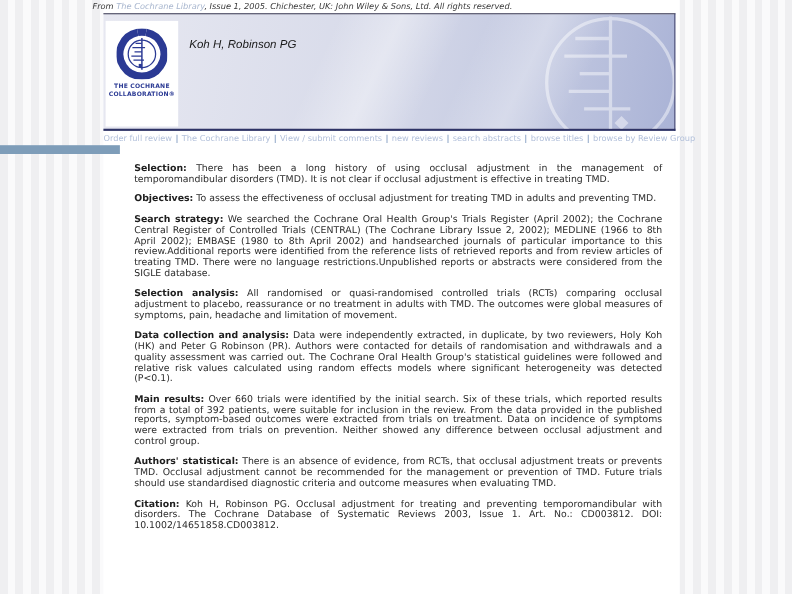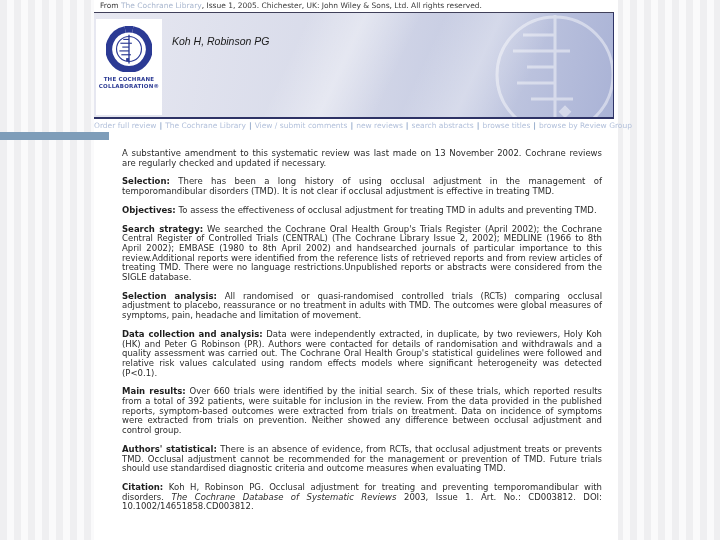--- a/index.html
+++ b/index.html
@@ -3,22 +3,22 @@
 <meta charset="utf-8">
 <style>
   html,body{margin:0;padding:0;}
   body{
     width:720px;height:540px;position:relative;overflow:hidden;
     background:repeating-linear-gradient(90deg,#efeff1 0px,#efeff1 7px,#fafafb 7px,#fafafb 14px);
     font-family:"DejaVu Sans",sans-serif;
   }
   .white-col{position:absolute;left:94px;top:0;width:524px;height:540px;background:#ffffff;}
   .top-line{
-    position:absolute;left:100px;top:1px;width:512px;
-    font-size:7.5px;color:#3a3a3a;white-space:nowrap;
+    position:absolute;left:84px;top:1px;width:512px;
+    font-size:7.5px;font-style:italic;color:#3a3a3a;white-space:nowrap;
   }
   .top-line .lib-link{color:#a9b7cf;text-decoration:none;}
   .header{
     position:absolute;left:94px;top:12px;width:519px;height:104px;
     background:linear-gradient(100deg,#e7e8f1 0%,#d8dbea 45%,#c3c9e1 75%,#aab3d6 100%);
     border-top:1px solid #40405a;border-bottom:2px solid #2e3366;border-right:1px solid #2e3366;
     overflow:hidden;
   }
   .header::before{
     content:"";position:absolute;left:0;top:0;right:0;bottom:0;
@@ -52,21 +52,21 @@
   }
   .navbar .nav-link{color:#b3c1db;text-decoration:none;cursor:pointer;}
   .navbar .pipe{color:#8ba3c6;font-weight:bold;margin:0 3px;}
   .left-accent{position:absolute;left:0;top:132px;width:109px;height:8px;background:#7e9db9;z-index:3;}
   .abstract{
     position:absolute;left:122px;top:149px;width:480px;
     font-size:8.5px;line-height:9.7px;color:#2b2b2b;text-align:justify;
   }
   .abstract p{margin:0 0 9px 0;}
   .abstract b{color:#1e1e1e;}
-  .journal-italic{font-style:italic;margin-top:43px;}
+  .journal-italic{margin-top:43px;}
 </style>
 </head>
 <body>
 
 <div class="white-col"></div>
 
 <div class="top-line">
   <span>From </span><span class="lib-link">The Cochrane Library</span><span>, Issue 1, 2005. Chichester, UK: John Wiley &amp; Sons, Ltd. All rights reserved.</span>
 </div>
 
@@ -108,21 +108,20 @@
   </div>
 </div>
 
 <div class="navbar">
   <span class="nav-link">Order full review</span><span class="pipe">|</span><span class="nav-link">The Cochrane Library</span><span class="pipe">|</span><span class="nav-link">View / submit comments</span><span class="pipe">|</span><span class="nav-link">new reviews</span><span class="pipe">|</span><span class="nav-link">search abstracts</span><span class="pipe">|</span><span class="nav-link">browse titles</span><span class="pipe">|</span><span class="nav-link">browse by Review Group</span>
 </div>
 
 <div class="left-accent"></div>
 
 <div class="abstract">
-  <p><span>A substantive amendment to this systematic review was last made on 13 November 2002. Cochrane reviews are regularly checked and updated if necessary.</span></p>
   <p><b>Selection:</b><span> There has been a long history of using occlusal adjustment in the management of temporomandibular disorders (TMD). It is not clear if occlusal adjustment is effective in treating TMD.</span></p>
   <p><b>Objectives:</b><span> To assess the effectiveness of occlusal adjustment for treating TMD in adults and preventing TMD.</span></p>
   <p><b>Search strategy:</b><span> We searched the Cochrane Oral Health Group's Trials Register (April 2002); the Cochrane Central Register of Controlled Trials (CENTRAL) (The Cochrane Library Issue 2, 2002); MEDLINE (1966 to 8th April 2002); EMBASE (1980 to 8th April 2002) and handsearched journals of particular importance to this review.Additional reports were identified from the reference lists of retrieved reports and from review articles of treating TMD. There were no language restrictions.Unpublished reports or abstracts were considered from the SIGLE database.</span></p>
   <p><b>Selection analysis:</b><span> All randomised or quasi-randomised controlled trials (RCTs) comparing occlusal adjustment to placebo, reassurance or no treatment in adults with TMD. The outcomes were global measures of symptoms, pain, headache and limitation of movement.</span></p>
   <p><b>Data collection and analysis:</b><span> Data were independently extracted, in duplicate, by two reviewers, Holy Koh (HK) and Peter G Robinson (PR). Authors were contacted for details of randomisation and withdrawals and a quality assessment was carried out. The Cochrane Oral Health Group's statistical guidelines were followed and relative risk values calculated using random effects models where significant heterogeneity was detected (P&lt;0.1).</span></p>
   <p><b>Main results:</b><span> Over 660 trials were identified by the initial search. Six of these trials, which reported results from a total of 392 patients, were suitable for inclusion in the review. From the data provided in the published reports, symptom-based outcomes were extracted from trials on treatment. Data on incidence of symptoms were extracted from trials on prevention. Neither showed any difference between occlusal adjustment and control group.</span></p>
   <p><b>Authors' statistical:</b><span> There is an absence of evidence, from RCTs, that occlusal adjustment treats or prevents TMD. Occlusal adjustment cannot be recommended for the management or prevention of TMD. Future trials should use standardised diagnostic criteria and outcome measures when evaluating TMD.</span></p>
   <p><b>Citation:</b><span> Koh H, Robinson PG. Occlusal adjustment for treating and preventing temporomandibular with disorders. </span><span class="journal-italic">The Cochrane Database of Systematic Reviews</span><span> 2003, Issue 1. Art. No.: CD003812. DOI: 10.1002/14651858.CD003812.</span></p>
 </div>
 

